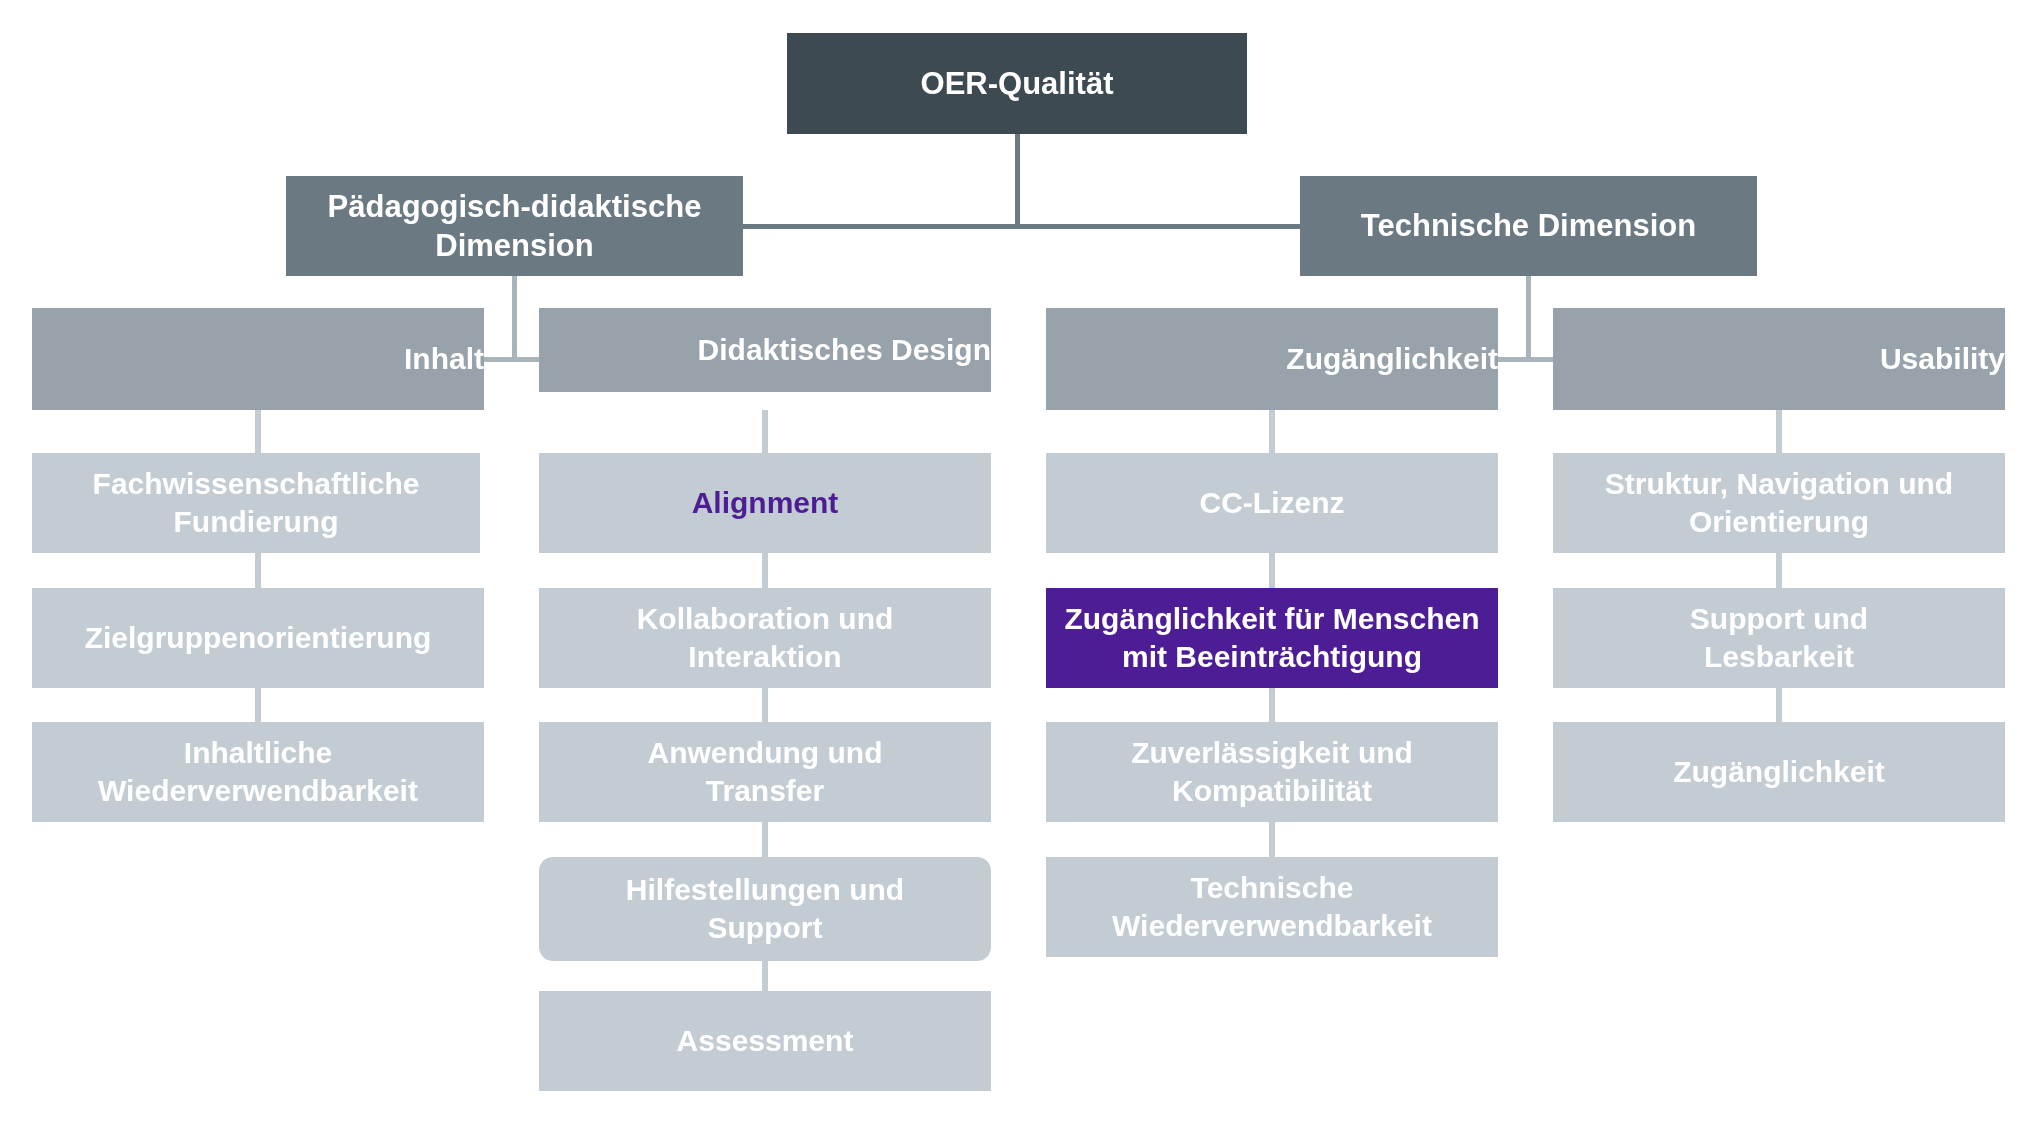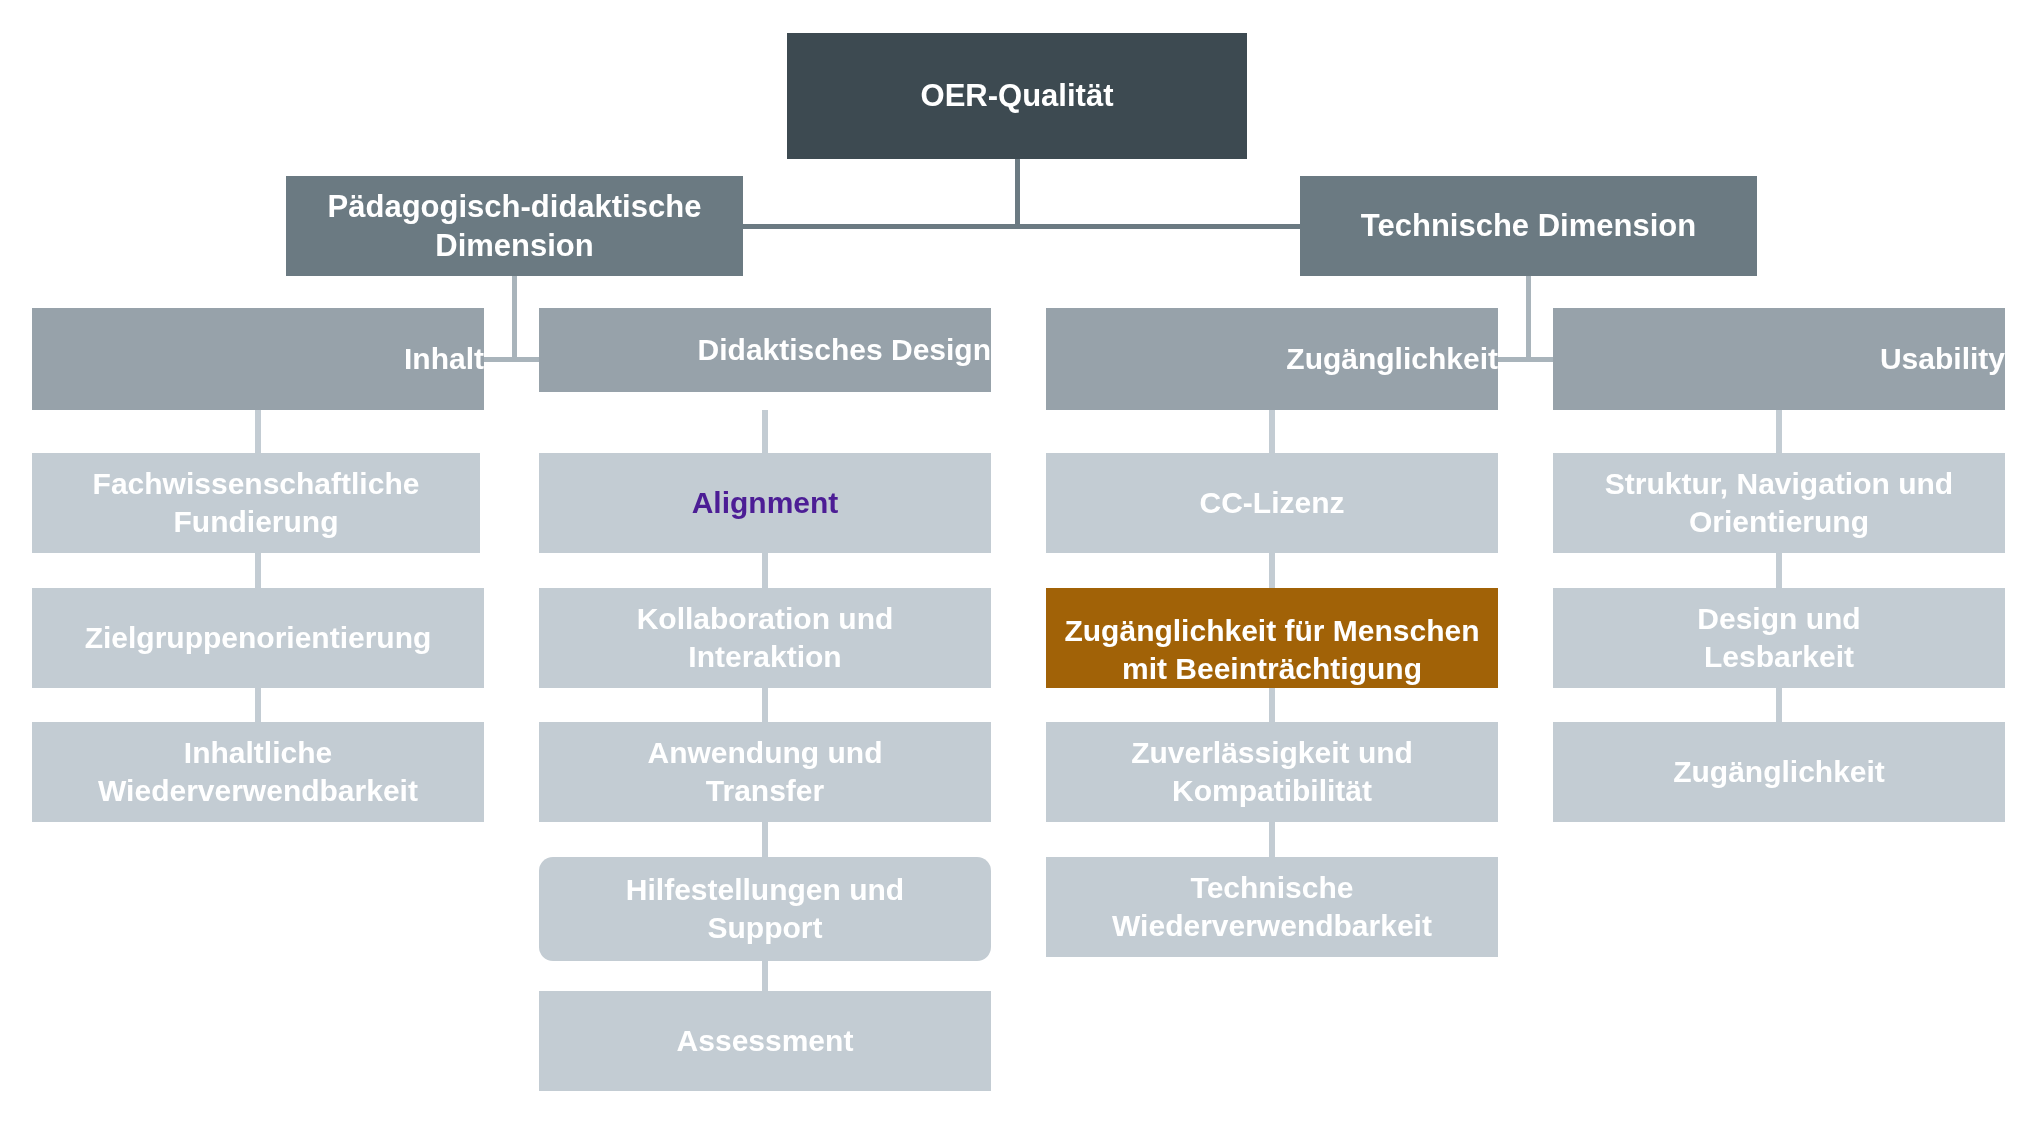--- a/index.html
+++ b/index.html
@@ -55,21 +55,21 @@
       <div class="connector" style="left: 762px; top: 957px; width: 6px; height: 34px; background: rgb(195, 204, 211);"></div>
       <div class="connector" style="left: 1269px; top: 410px; width: 6px; height: 43px; background: rgb(195, 204, 211);"></div>
       <div class="connector" style="left: 1269px; top: 553px; width: 6px; height: 35px; background: rgb(195, 204, 211);"></div>
       <div class="connector" style="left: 1269px; top: 688px; width: 6px; height: 34px; background: rgb(195, 204, 211);"></div>
       <div class="connector" style="left: 1269px; top: 822px; width: 6px; height: 35px; background: rgb(195, 204, 211);"></div>
       <div class="connector" style="left: 1776px; top: 410px; width: 6px; height: 43px; background: rgb(195, 204, 211);"></div>
       <div class="connector" style="left: 1776px; top: 553px; width: 6px; height: 35px; background: rgb(195, 204, 211);"></div>
       <div class="connector" style="left: 1776px; top: 688px; width: 6px; height: 34px; background: rgb(195, 204, 211);"></div>
     </div>
   <div id="nodes-layer" class="layer">
-      <div class="node level-1" style="left: 787px; top: 33px; width: 460px; height: 126px; background: rgb(61, 74, 81); color: rgb(255, 255, 255);"><span>OER-Qualität</span></div>
+      <div class="node level-1" style="left: 787px; top: 33px; width: 460px; height: 101px; background: rgb(61, 74, 81); color: rgb(255, 255, 255);"><span>OER-Qualität</span></div>
       <div class="node level-2" style="left: 286px; top: 176px; width: 457px; height: 100px; background: rgb(107, 122, 130); color: rgb(255, 255, 255);"><span>Pädagogisch-didaktische
 Dimension</span></div>
       <div class="node level-2" style="left: 1300px; top: 176px; width: 457px; height: 100px; background: rgb(107, 122, 130); color: rgb(255, 255, 255);"><span>Technische Dimension</span></div>
       <div class="node level-3" style="left: 32px; top: 308px; width: 452px; height: 102px; background: rgb(151, 162, 170); color: rgb(255, 255, 255);"><span>Inhalt</span></div>
       <div class="node level-3" style="left: 539px; top: 308px; width: 452px; height: 84px; background: rgb(151, 162, 170); color: rgb(255, 255, 255);"><span>Didaktisches Design</span></div>
       <div class="node level-3" style="left: 1046px; top: 308px; width: 452px; height: 102px; background: rgb(151, 162, 170); color: rgb(255, 255, 255);"><span>Zugänglichkeit</span></div>
       <div class="node level-3" style="left: 1553px; top: 308px; width: 452px; height: 102px; background: rgb(151, 162, 170); color: rgb(255, 255, 255);"><span>Usability</span></div>
       <div class="node level-4" style="left: 32px; top: 453px; width: 448px; height: 100px; background: rgb(195, 204, 211); color: rgb(255, 255, 255);"><span>Fachwissenschaftliche
 Fundierung</span></div>
       <div class="node level-4" style="left: 32px; top: 588px; width: 452px; height: 100px; background: rgb(195, 204, 211); color: rgb(255, 255, 255);"><span>Zielgruppenorientierung</span></div>
@@ -77,25 +77,25 @@
 Wiederverwendbarkeit</span></div>
       <div class="node level-4" style="left: 539px; top: 453px; width: 452px; height: 100px; background: rgb(195, 204, 211); color: #4c1d95;"><span>Alignment</span></div>
       <div class="node level-4" style="left: 539px; top: 588px; width: 452px; height: 100px; background: rgb(195, 204, 211); color: rgb(255, 255, 255);"><span>Kollaboration und
 Interaktion</span></div>
       <div class="node level-4" style="left: 539px; top: 722px; width: 452px; height: 100px; background: rgb(195, 204, 211); color: rgb(255, 255, 255);"><span>Anwendung und
 Transfer</span></div>
       <div class="node level-4" style="left: 539px; top: 857px; width: 452px; height: 104px; background: rgb(195, 204, 211); color: rgb(255, 255, 255); border-radius: 14px;"><span>Hilfestellungen und
 Support</span></div>
       <div class="node level-4" style="left: 539px; top: 991px; width: 452px; height: 100px; background: rgb(195, 204, 211); color: rgb(255, 255, 255);"><span>Assessment</span></div>
       <div class="node level-4" style="left: 1046px; top: 453px; width: 452px; height: 100px; background: rgb(195, 204, 211); color: rgb(255, 255, 255);"><span>CC-Lizenz</span></div>
-      <div class="node level-4" style="left: 1046px; top: 588px; width: 452px; height: 100px; background: #a16207; color: rgb(255, 255, 255); align-items: flex-end;"><span>Zugänglichkeit für Menschen
+      <div class="node level-4" style="left: 1046px; top: 588px; width: 452px; height: 100px; background: #4c1d95; color: rgb(255, 255, 255);"><span>Zugänglichkeit für Menschen
 mit Beeinträchtigung</span></div>
       <div class="node level-4" style="left: 1046px; top: 722px; width: 452px; height: 100px; background: rgb(195, 204, 211); color: rgb(255, 255, 255);"><span>Zuverlässigkeit und
 Kompatibilität</span></div>
       <div class="node level-4" style="left: 1046px; top: 857px; width: 452px; height: 100px; background: rgb(195, 204, 211); color: rgb(255, 255, 255);"><span>Technische
 Wiederverwendbarkeit</span></div>
       <div class="node level-4" style="left: 1553px; top: 453px; width: 452px; height: 100px; background: rgb(195, 204, 211); color: rgb(255, 255, 255);"><span>Struktur, Navigation und
 Orientierung</span></div>
-      <div class="node level-4" style="left: 1553px; top: 588px; width: 452px; height: 100px; background: rgb(195, 204, 211); color: rgb(255, 255, 255);"><span>Design und
+      <div class="node level-4" style="left: 1553px; top: 588px; width: 452px; height: 100px; background: rgb(195, 204, 211); color: rgb(255, 255, 255);"><span>Support und
 Lesbarkeit</span></div>
       <div class="node level-4" style="left: 1553px; top: 722px; width: 452px; height: 100px; background: rgb(195, 204, 211); color: rgb(255, 255, 255);"><span>Zugänglichkeit</span></div>
     </div>
 </div>
 
 </body></html>

